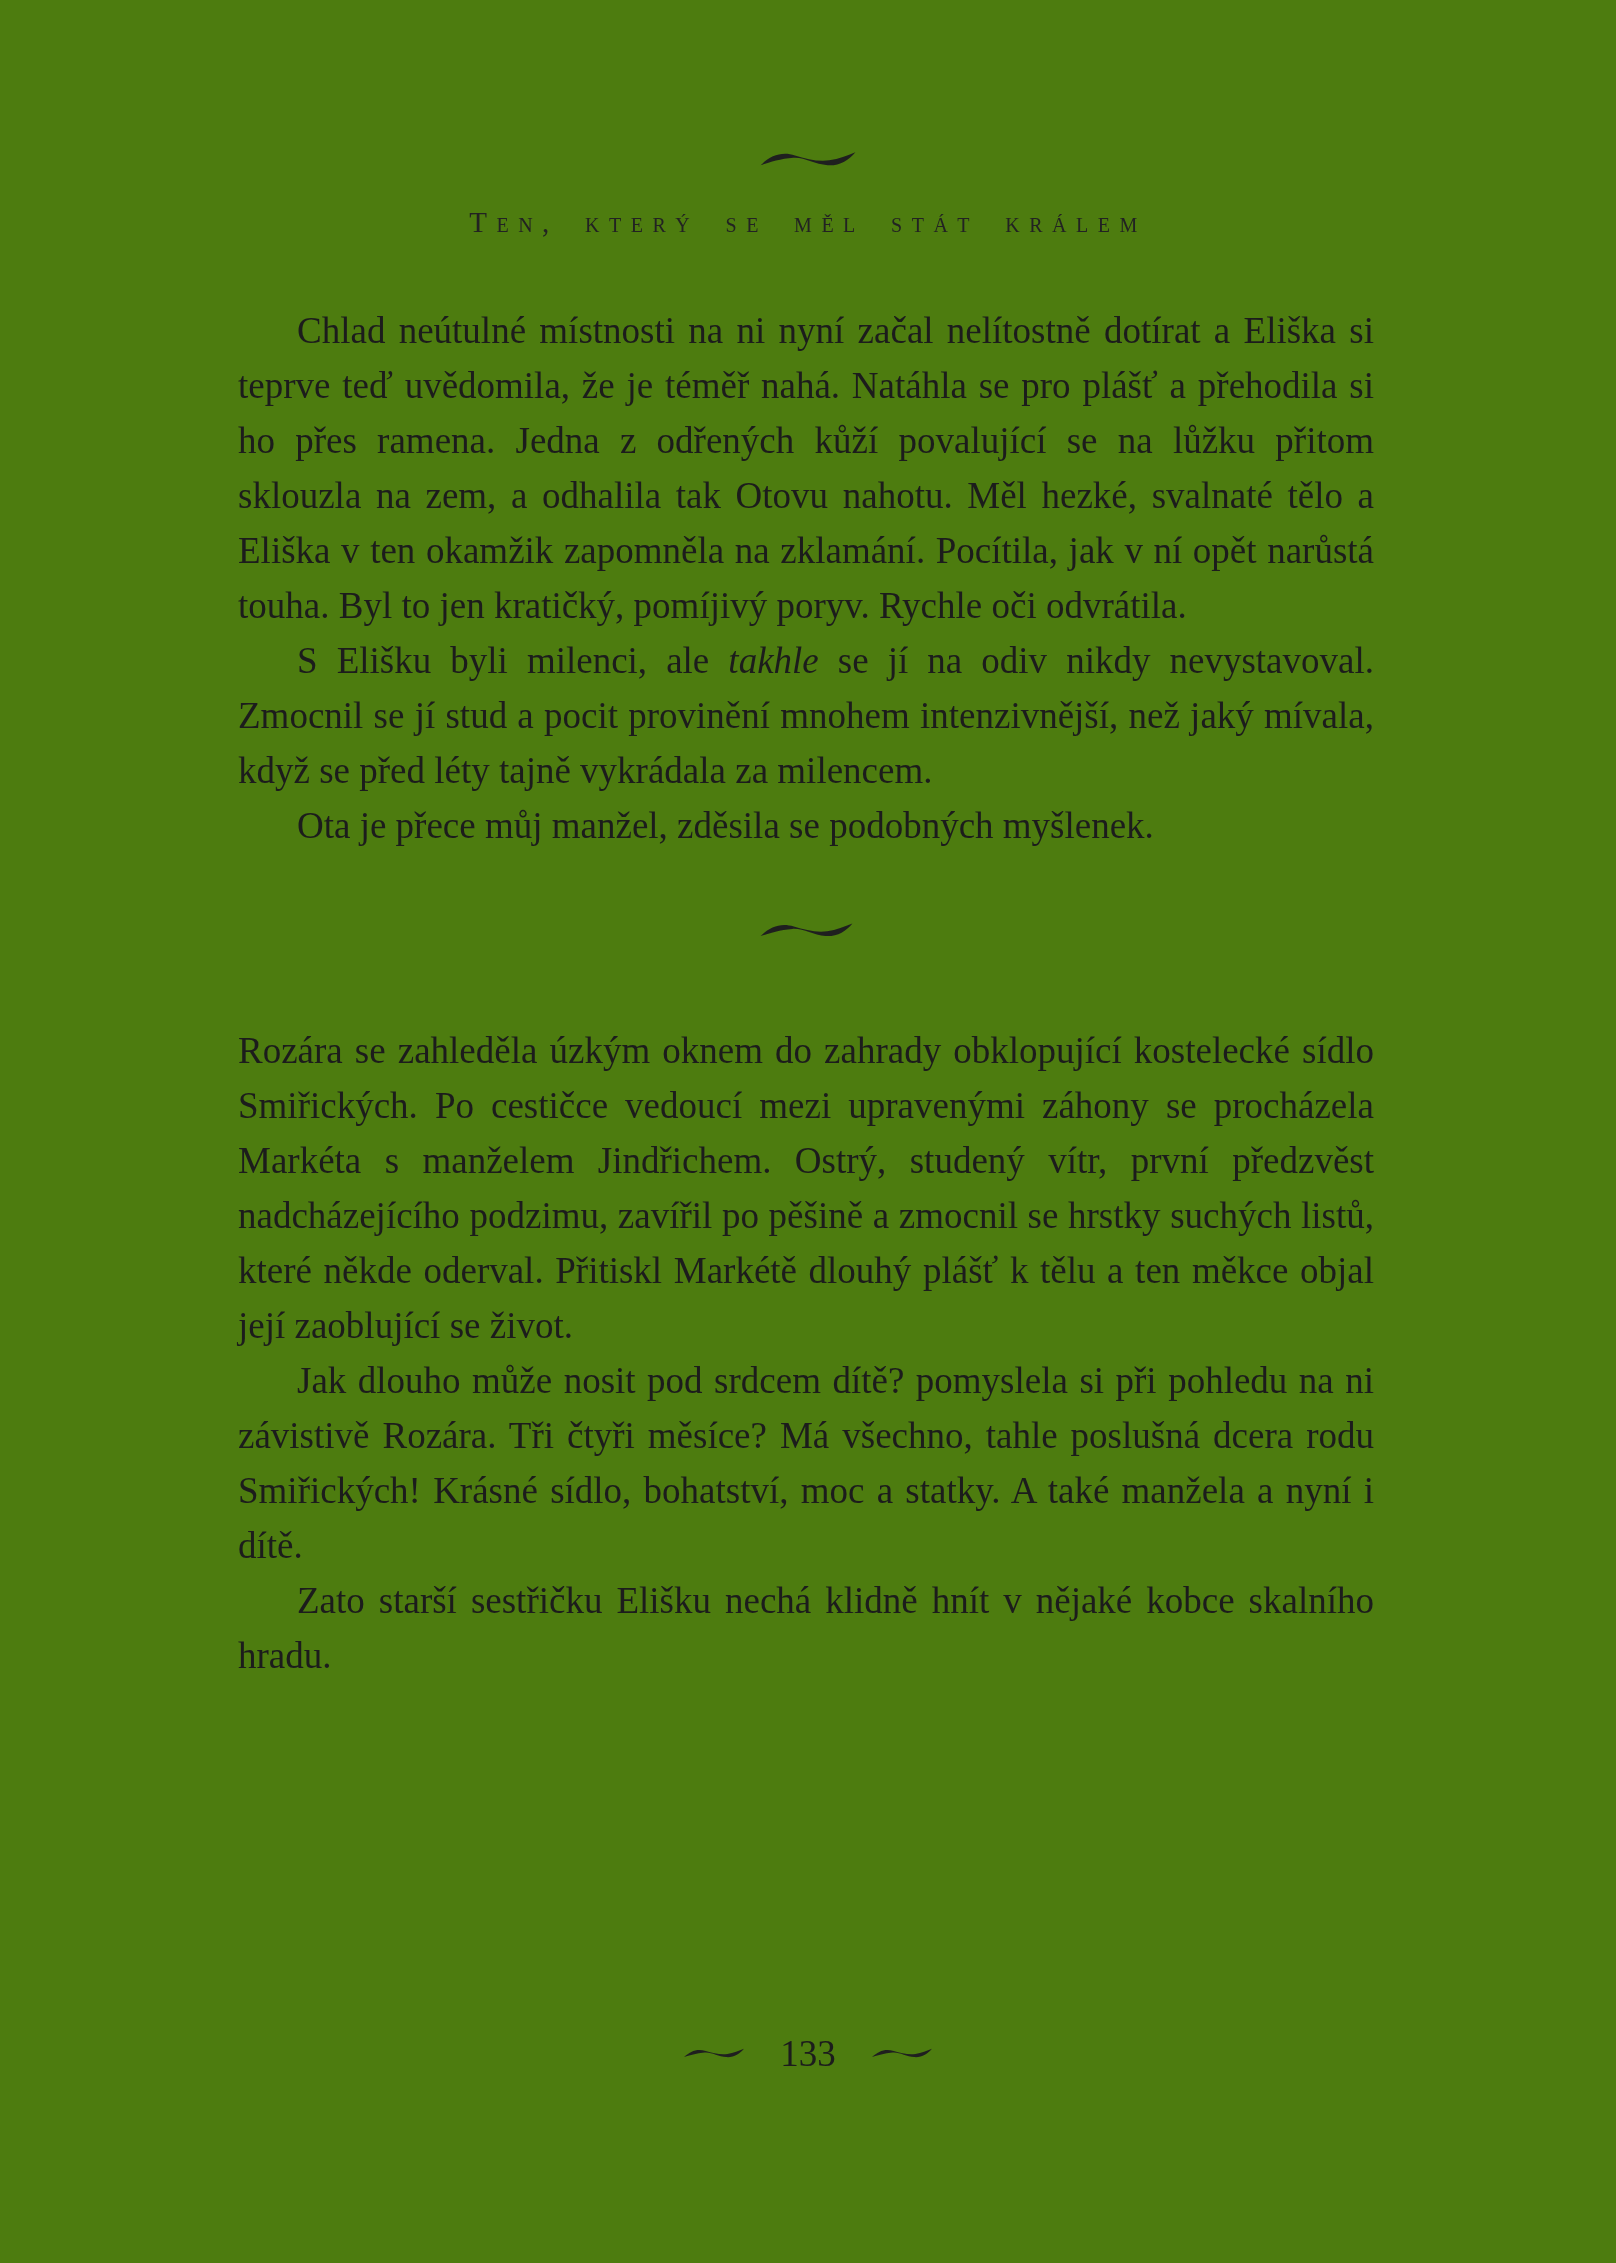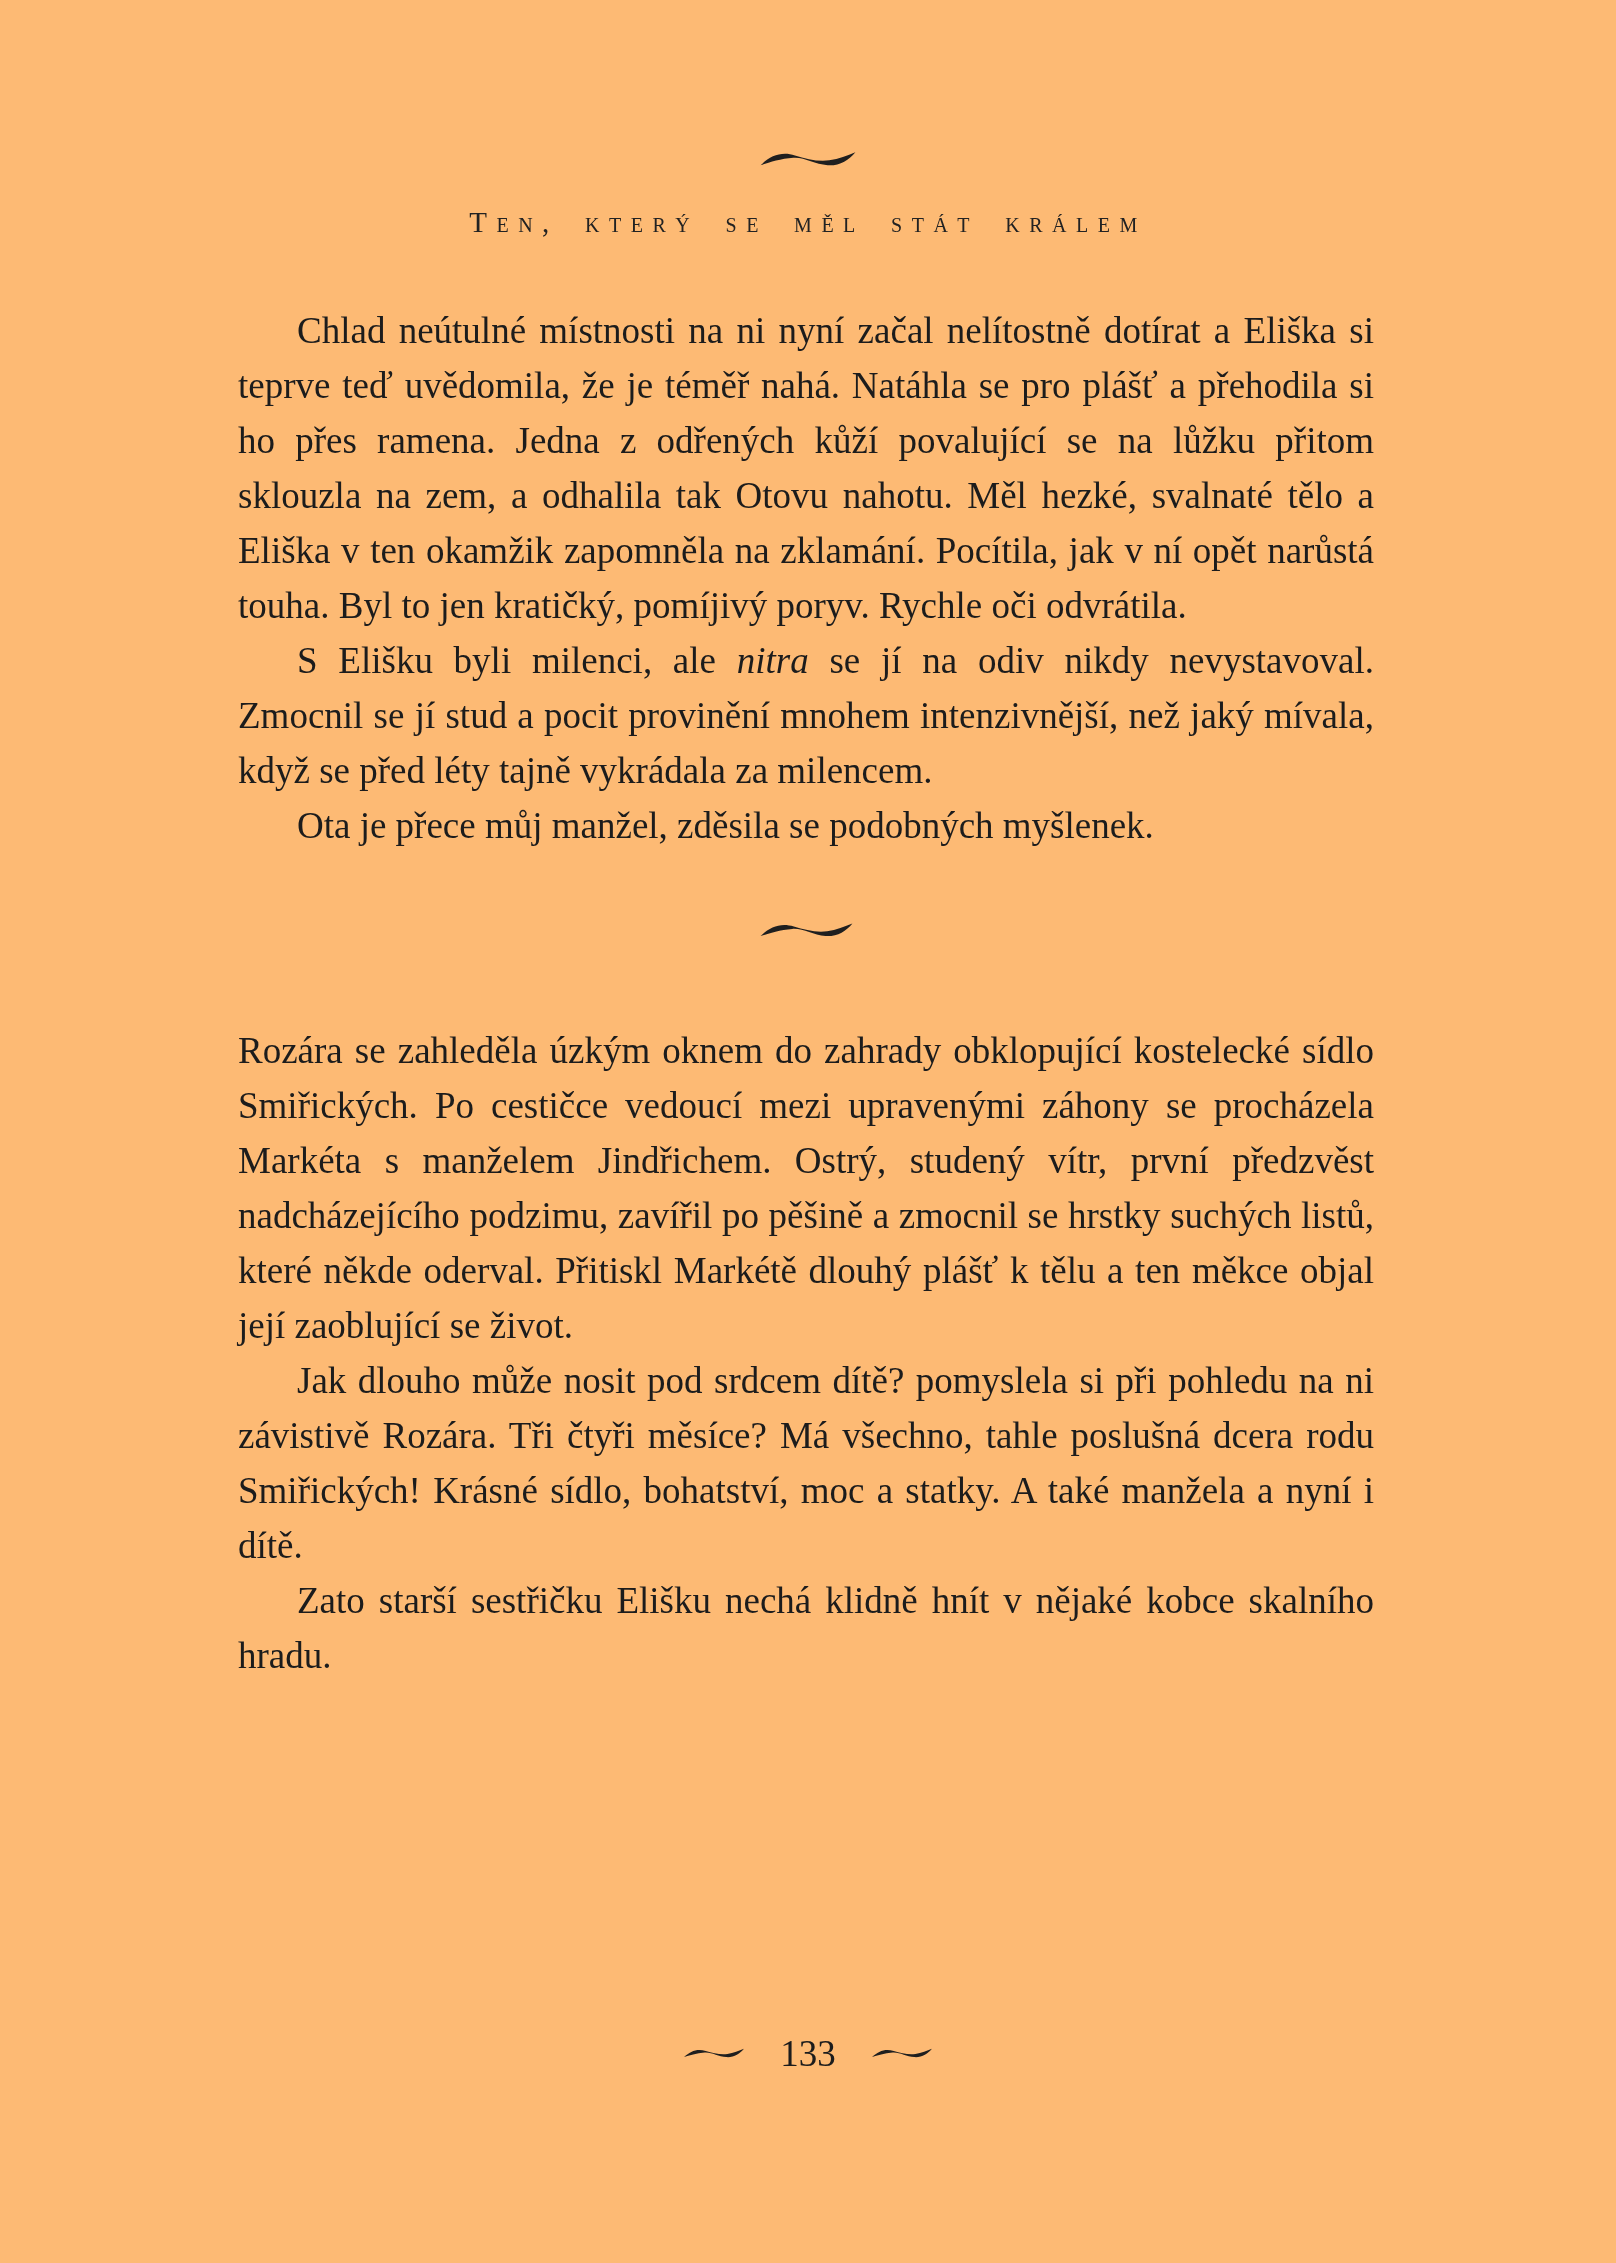--- a/index.html
+++ b/index.html
@@ -11,21 +11,21 @@
     body {
       width: 1616px;
       height: 2264px;
       font-family: "Liberation Serif", "DejaVu Serif", serif;
       color: #1c1c1c;
     }
     .page {
       position: relative;
       width: 1616px;
       height: 2264px;
-      background: #fdba74;
+      background: #4d7c0f;
       overflow: hidden;
     }
     .swash {
       display: inline-block;
       vertical-align: middle;
     }
     .swash path {
       fill: #1f1f1f;
     }
     .ornament-top {
@@ -111,21 +111,21 @@
     <svg class="swash" viewBox="0 0 120 26" aria-hidden="true">
       <path d="M2,20 C14,8 28,3 44,8 C58,12 72,16 86,14 C98,12 108,8 118,4 C110,14 98,21 84,20 C68,19 56,10 42,11 C26,12 12,17 2,20 Z"></path>
     </svg>
   </div>
 
   <h1 class="running-header">Ten, který se měl stát králem</h1>
 
   <div class="text-block">
 
     <p class="para indent">Chlad neútulné místnosti na ni nyní začal nelítostně dotírat a Eliška si teprve teď uvědomila, že je téměř nahá. Natáhla se pro plášť a přehodila si ho přes ramena. Jedna z odřených kůží povalující se na lůžku přitom sklouzla na zem, a odhalila tak Otovu nahotu. Měl hezké, svalnaté tělo a Eliška v ten okamžik zapomněla na zklamání. Pocítila, jak v ní opět narůstá touha. Byl to jen kratičký, pomíjivý poryv. Rychle oči odvrátila.</p>
-    <p class="para indent"><span>S Elišku byli milenci, ale </span><em>nitra</em><span> se jí na odiv nikdy nevystavoval. Zmocnil se jí stud a pocit provinění mnohem intenzivnější, než jaký mívala, když se před léty tajně vykrádala za milencem.</span></p>
+    <p class="para indent"><span>S Elišku byli milenci, ale </span><em>takhle</em><span> se jí na odiv nikdy nevystavoval. Zmocnil se jí stud a pocit provinění mnohem intenzivnější, než jaký mívala, když se před léty tajně vykrádala za milencem.</span></p>
     <p class="para indent">Ota je přece můj manžel, zděsila se podobných myšlenek.</p>
 
     <div class="ornament-mid">
       <svg class="swash" viewBox="0 0 120 26" aria-hidden="true">
         <path d="M2,20 C14,8 28,3 44,8 C58,12 72,16 86,14 C98,12 108,8 118,4 C110,14 98,21 84,20 C68,19 56,10 42,11 C26,12 12,17 2,20 Z"></path>
       </svg>
     </div>
 
     <p class="para">Rozára se zahleděla úzkým oknem do zahrady obklopující kostelecké sídlo Smiřických. Po cestičce vedoucí mezi upravenými záhony se procházela Markéta s manželem Jindřichem. Ostrý, studený vítr, první předzvěst nadcházejícího podzimu, zavířil po pěšině a zmocnil se hrstky suchých listů, které někde oderval. Přitiskl Markétě dlouhý plášť k tělu a ten měkce objal její zaoblující se život.</p>
     <p class="para indent">Jak dlouho může nosit pod srdcem dítě? pomyslela si při pohledu na ni závistivě Rozára. Tři čtyři měsíce? Má všechno, tahle poslušná dcera rodu Smiřických! Krásné sídlo, bohatství, moc a statky. A také manžela a nyní i dítě.</p>

